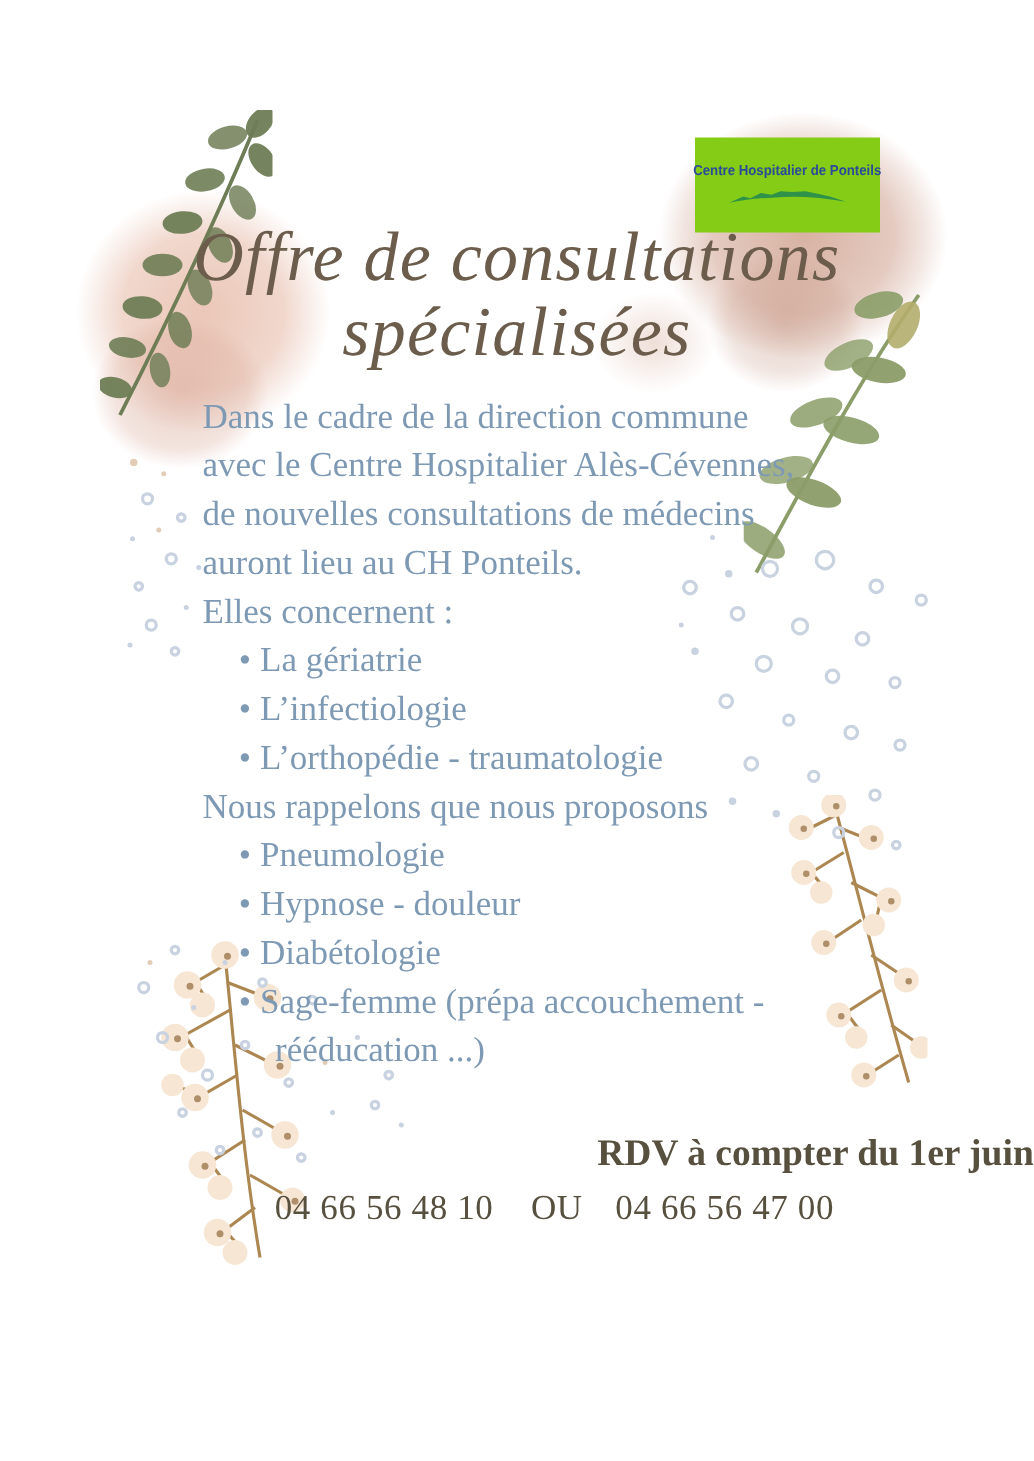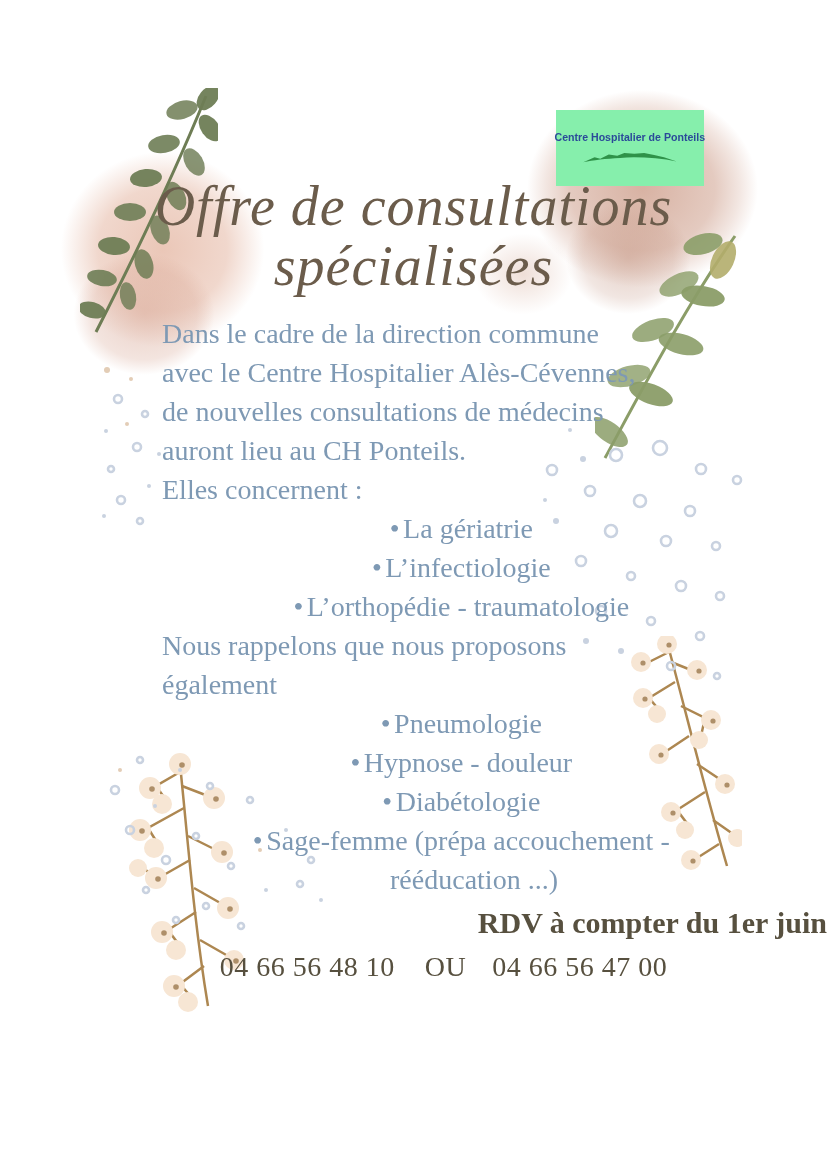--- a/index.html
+++ b/index.html
@@ -23,32 +23,32 @@
     border-radius:50% 50% 46% 54%/48% 52% 50% 50%;
     background:radial-gradient(50% 50% at 50% 50%, rgba(192,142,122,.45) 0%, rgba(192,142,122,.22) 58%, rgba(192,142,122,0) 80%); }
   .blob-tr3 { left:460px; top:222px; width:126px; height:104px;
     border-radius:50% 50% 50% 50%/50% 50% 50% 50%;
     background:radial-gradient(50% 50% at 50% 50%, rgba(214,173,155,.4) 0%, rgba(214,173,155,0) 78%); }
   
   .deco { position:absolute; z-index:1; pointer-events:none; }
   #speckles { position:absolute; left:0; top:0; z-index:1; pointer-events:none; }
   
   .logo-box { position:absolute; left:556px; top:110px; width:148px; height:76px;
-    background:#86efac; z-index:2; display:flex; flex-direction:column;
+    background:#84cc16; z-index:2; display:flex; flex-direction:column;
     align-items:center; justify-content:center; gap:5px; }
   .logo-name { font-family:"Liberation Sans", sans-serif; font-size:11.5px; font-weight:600;
     color:var(--logo-text,#2b4a99); white-space:nowrap; transform:scaleX(.92); }
   
   .title { position:absolute; left:0; right:0; top:176px; z-index:3; text-align:center;
     font-style:italic; font-size:56px; line-height:60px; letter-spacing:1px;
     color:var(--title-text,#6b5c4b); }
   .body-block { position:absolute; left:162px; top:314px; width:566px; z-index:3;
     font-size:28px; line-height:39px; color:var(--body-text,#7e99b4); }
   .body-block p, .body-block ul { margin:0; padding:0; }
-  ul.specialties { list-style:none; padding-left:29px;text-align:center; }
+  ul.specialties { list-style:none; padding-left:29px; }
   .bullet { display:inline-block; width:17px; }
   .bullet::before { content:"\2022"; }
   .cont { margin-left:29px; }
   .rdv { position:absolute; left:58px; right:0; top:903px; z-index:3; text-align:right;
     font-size:30px; font-weight:600; line-height:39px; color:var(--footer-text,#57503f); }
   .phones { position:absolute; left:60px; right:0; top:947px; z-index:3; text-align:center;
     font-size:28px; line-height:39px; letter-spacing:.5px; color:var(--footer-text,#57503f); }
   .phones .sep { margin:0 26px 0 30px; }
 </style>
 </head>
@@ -253,21 +253,20 @@
     <p></p>
     <div>Elles concernent :</div>
     <ul class="specialties">
       <li><span class="bullet"></span><span>La gériatrie</span></li>
       <li><span class="bullet"></span><span>L’infectiologie</span></li>
       <li><span class="bullet"></span><span>L’orthopédie - traumatologie</span></li>
     </ul>
     <p>
       </p>
       <div>Nous rappelons que nous proposons</div>
-      <div>également</div>
     <p></p>
     <ul class="specialties">
       <li><span class="bullet"></span><span>Pneumologie</span></li>
       <li><span class="bullet"></span><span>Hypnose - douleur</span></li>
       <li><span class="bullet"></span><span>Diabétologie</span></li>
       <li>
         <span class="bullet"></span><span>Sage-femme (prépa accouchement -</span>
         <div class="cont">rééducation ...)</div>
       </li>
     </ul>

